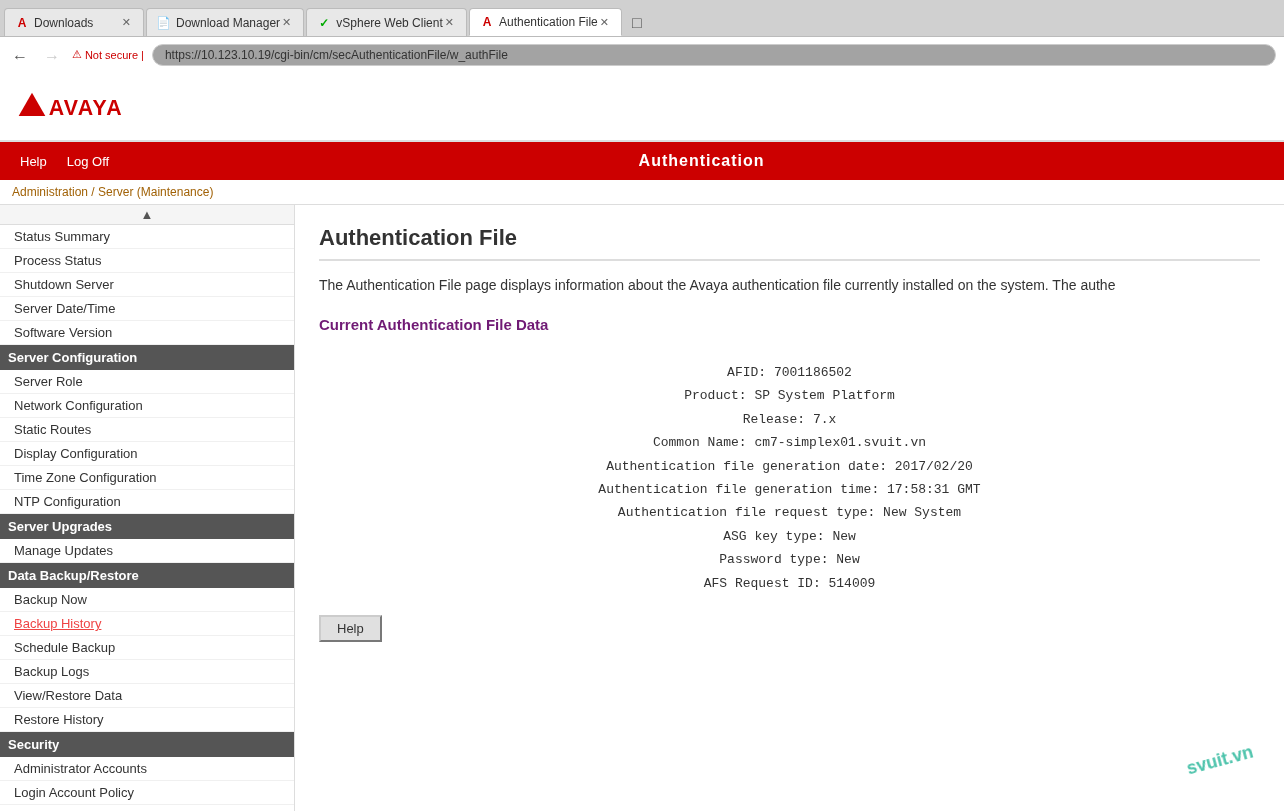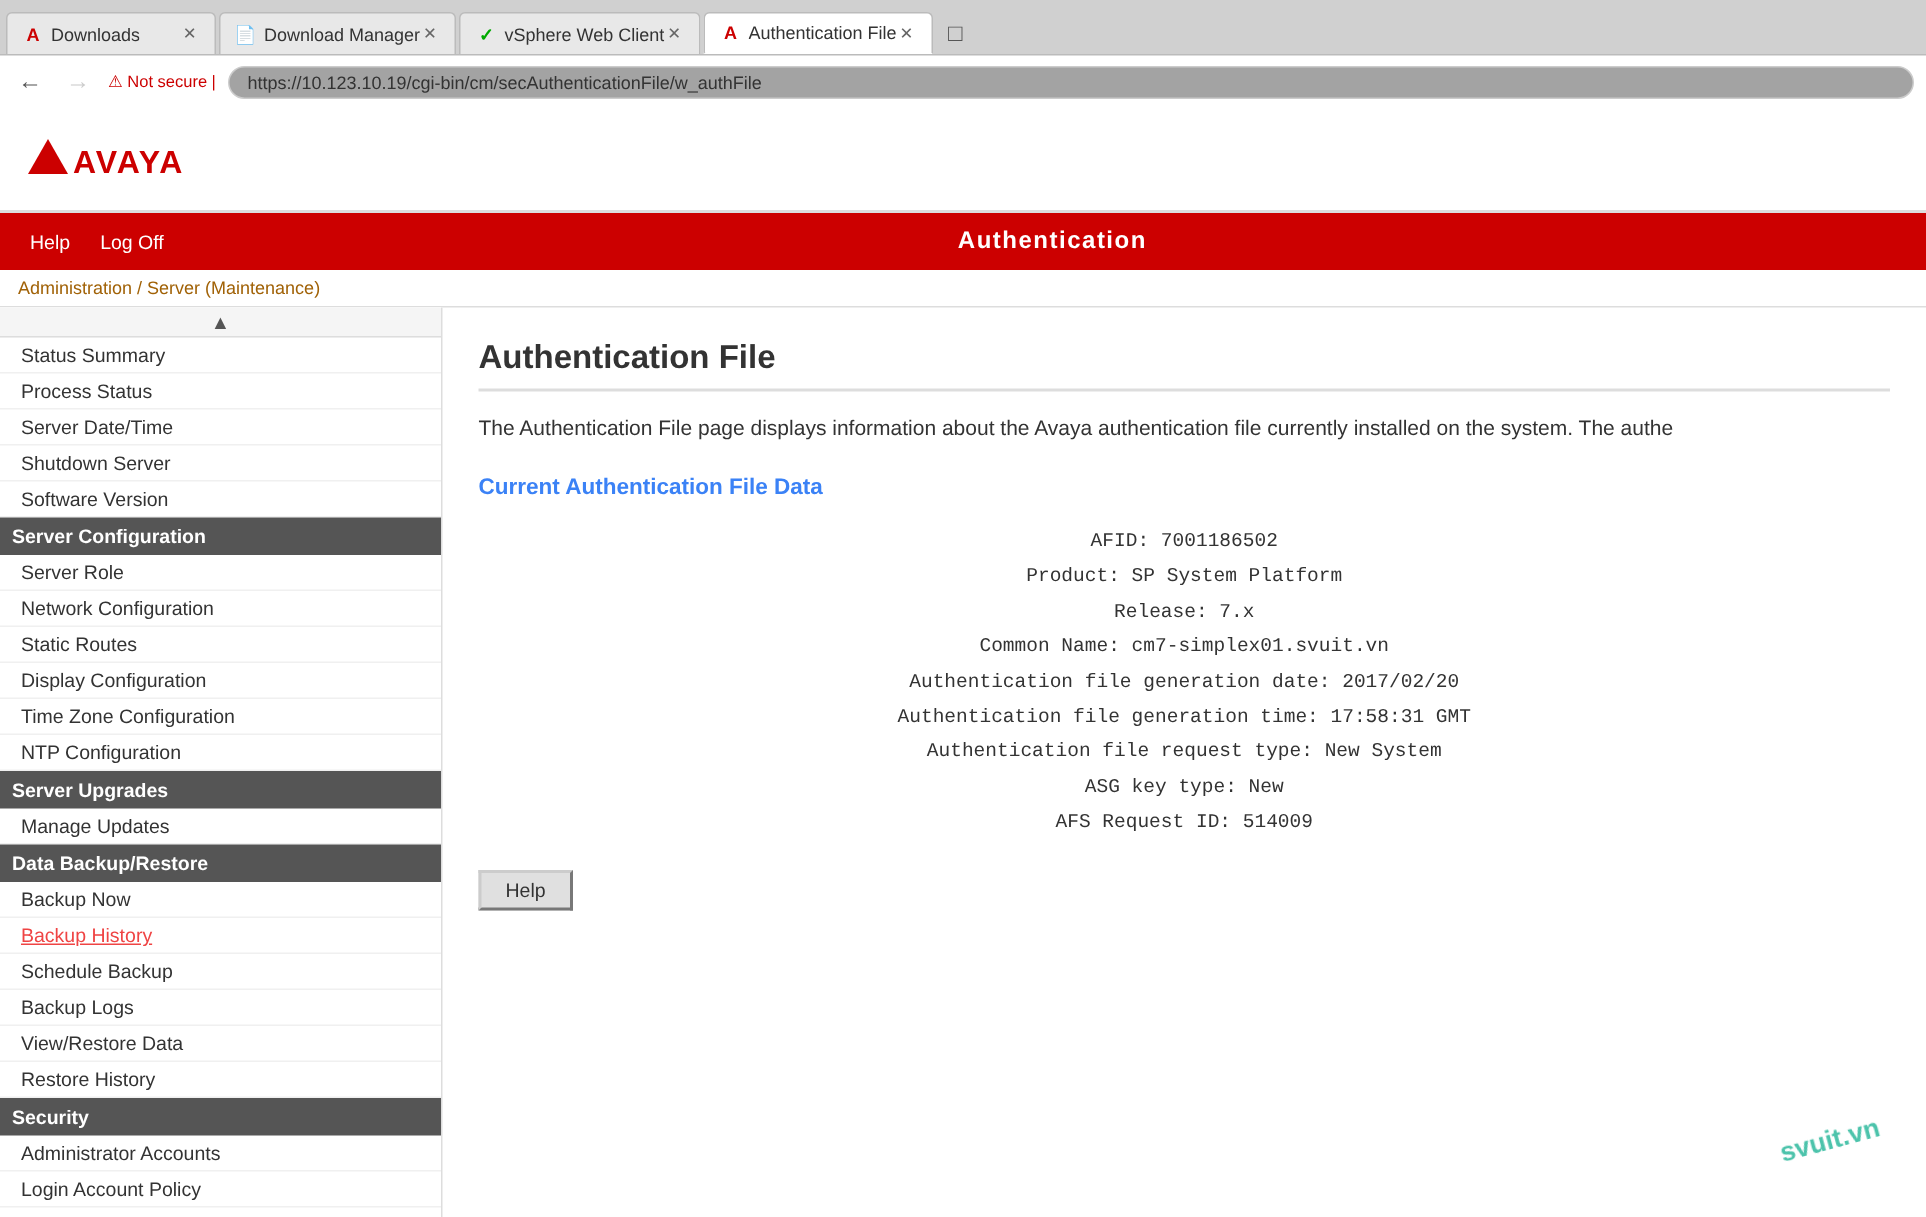--- a/index.html
+++ b/index.html
@@ -42,21 +42,21 @@
     .sidebar { width: 295px; min-width: 295px; background: #fff; border-right: 1px solid #ddd; overflow-y: auto; font-size: 13px; }
     .sidebar-section-header { background: #555; color: #fff; padding: 5px 8px; font-size: 13px; font-weight: bold; cursor: default; }
     .sidebar-item { padding: 4px 14px; color: #333; cursor: pointer; border-bottom: 1px solid #f0f0f0; }
     .sidebar-item.active { color: #0000cc; text-decoration: underline; }
     .sidebar-scroll-btn { display: flex; justify-content: center; padding: 2px; background: #f5f5f5; border-bottom: 1px solid #ddd; cursor: pointer; color: #555; }
 
     
     .content { flex: 1; padding: 20px 24px; overflow-y: auto; }
     .page-title { font-size: 22px; font-weight: bold; color: #333; margin-bottom: 14px; border-bottom: 2px solid #ddd; padding-bottom: 8px; }
     .page-description { font-size: 14px; color: #333; margin-bottom: 20px; line-height: 1.5; }
-    .section-title { font-size: 15px; font-weight: bold; color: #3b82f6; margin-bottom: 16px; }
+    .section-title { font-size: 15px; font-weight: bold; color: #701a75; margin-bottom: 28px; }
     .auth-data { font-family: 'Courier New', monospace; font-size: 13px; color: #333; line-height: 1.8; margin-bottom: 20px; text-align: center; }
     .help-btn { background: #e0e0e0; border: 2px outset #ccc; padding: 4px 16px; font-size: 13px; cursor: pointer; color: #333; }
 
     
     .watermark { position: fixed; bottom: 40px; right: 30px; color: #00aa88; font-size: 18px; font-weight: bold; opacity: 0.7; transform: rotate(-15deg); pointer-events: none; }
   </style>
 </head>
 <body>
 
 <div class="browser-chrome">
@@ -120,22 +120,22 @@
   <span>Administration / Server (Maintenance)</span>
 </div>
 
 <div class="main-layout">
 
   <div class="sidebar">
     <div class="sidebar-scroll-btn">▲</div>
     <div id="sidebar-content">
         <div class="sidebar-item">Status Summary</div>
         <div class="sidebar-item">Process Status</div>
+        <div class="sidebar-item">Shutdown Server</div>
         <div class="sidebar-item">Server Date/Time</div>
-        <div class="sidebar-item">Shutdown Server</div>
         <div class="sidebar-item">Software Version</div>
         <div class="sidebar-section-header">Server Configuration</div>
         <div class="sidebar-item">Server Role</div>
         <div class="sidebar-item">Network Configuration</div>
         <div class="sidebar-item">Static Routes</div>
         <div class="sidebar-item">Display Configuration</div>
         <div class="sidebar-item">Time Zone Configuration</div>
         <div class="sidebar-item">NTP Configuration</div>
         <div class="sidebar-section-header">Server Upgrades</div>
         <div class="sidebar-item">Manage Updates</div>
@@ -159,19 +159,20 @@
     <div class="section-title">Current Authentication File Data</div>
     <div class="auth-data" id="auth-data">
         <div>AFID: 7001186502</div>
         <div>Product: SP System Platform</div>
         <div>Release: 7.x</div>
         <div>Common Name: cm7-simplex01.svuit.vn</div>
         <div>Authentication file generation date: 2017/02/20</div>
         <div>Authentication file generation time: 17:58:31 GMT</div>
         <div>Authentication file request type: New System</div>
         <div>ASG key type: New</div>
+        <div>Password type: New</div>
         <div>AFS Request ID: 514009</div>
       </div>
     <button class="help-btn">Help</button>
   </div>
 </div>
 
 <div class="watermark">svuit.vn</div>
 
 </body></html>

